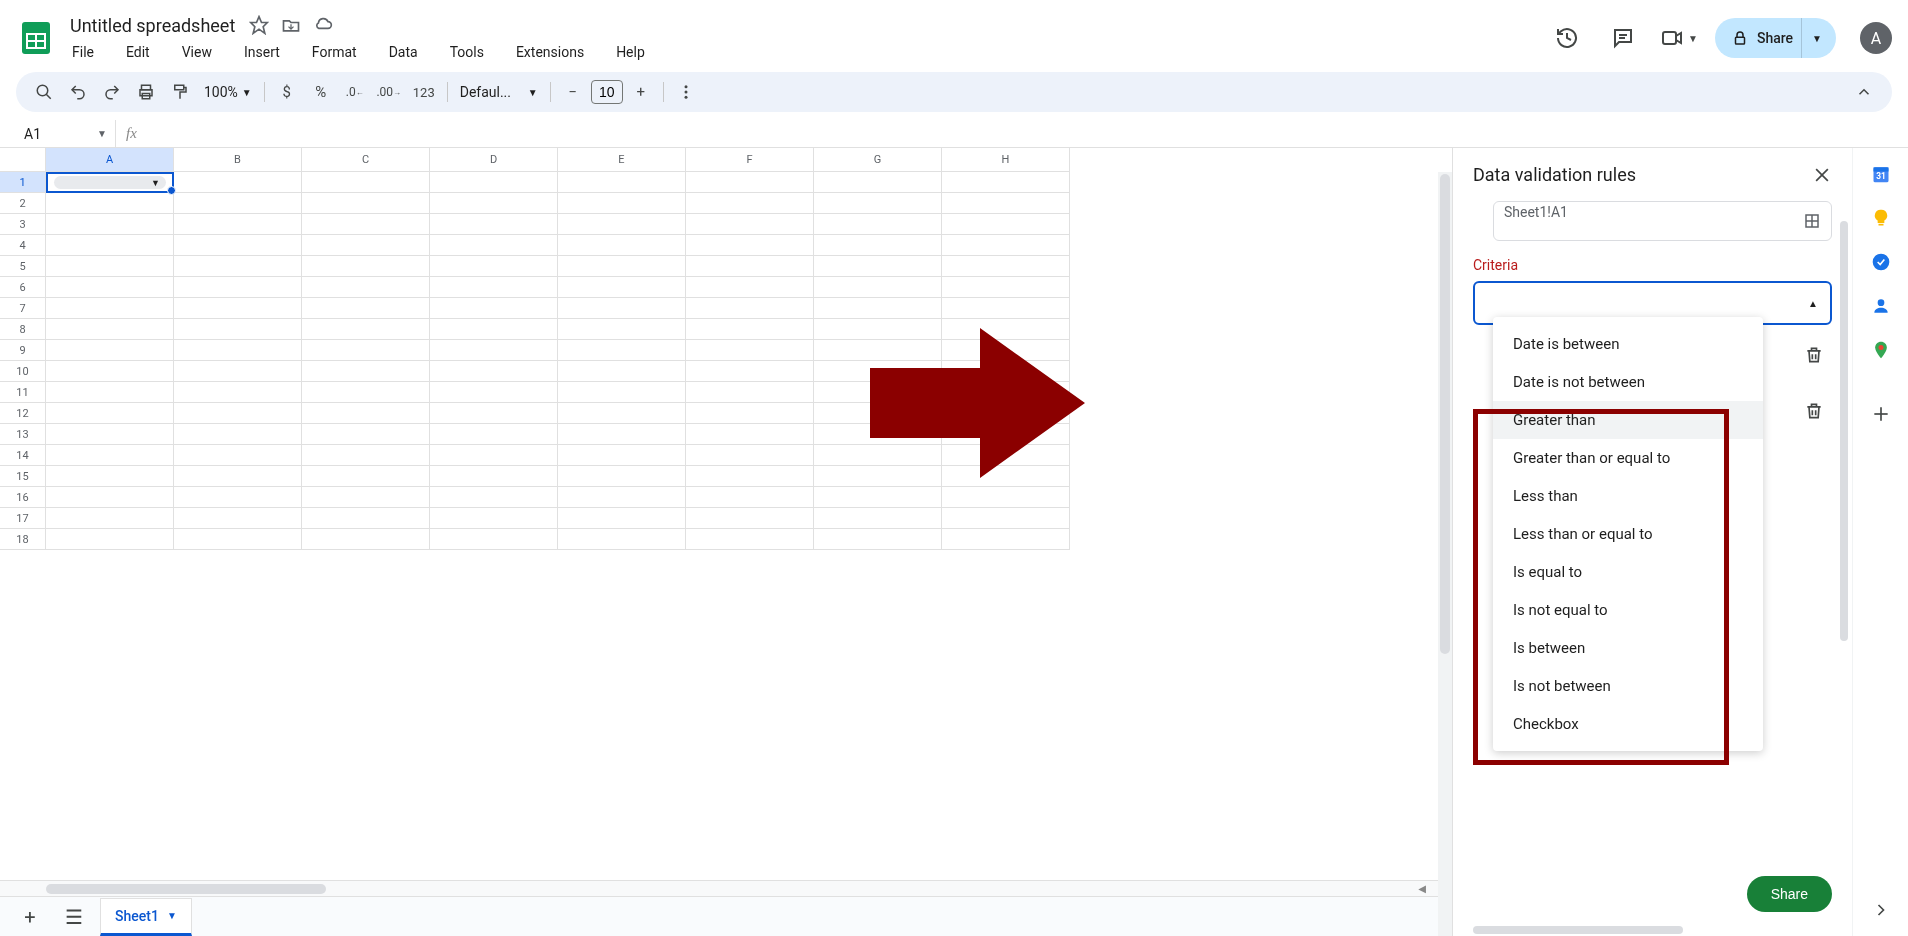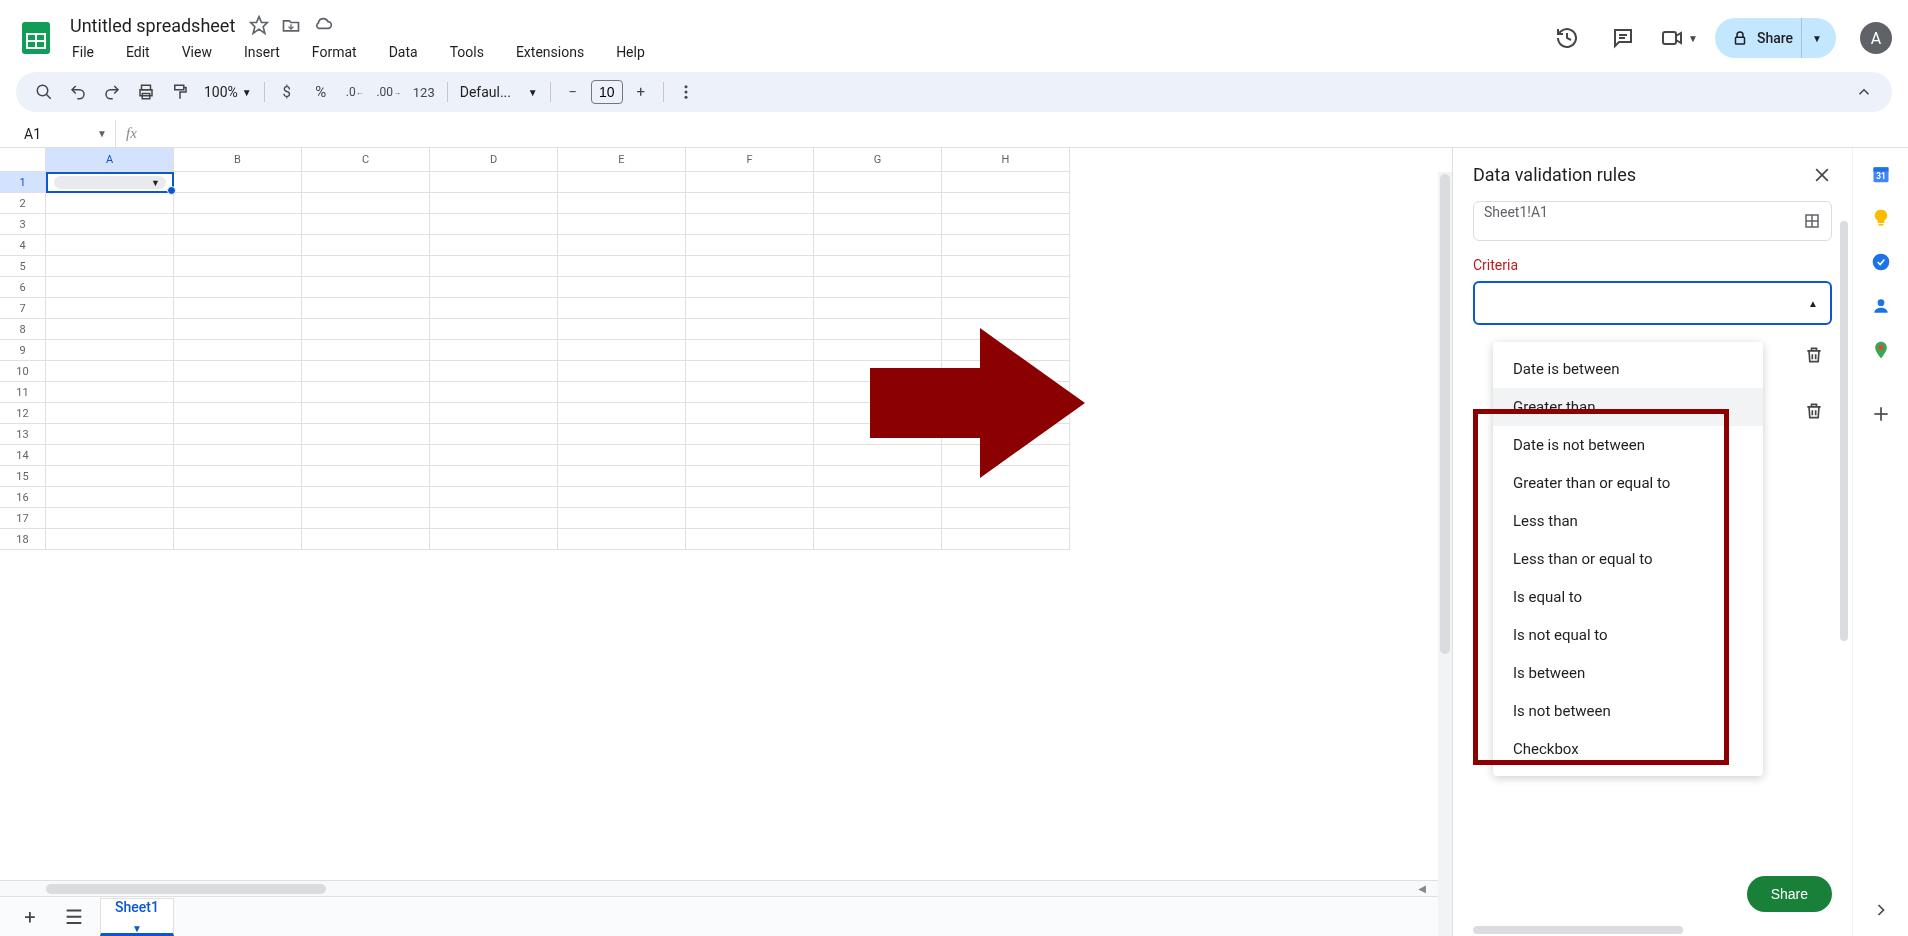--- a/index.html
+++ b/index.html
@@ -50,31 +50,31 @@
 .dv-chip { position: absolute; left: 6px; right: 6px; top: 2px; bottom: 2px; background: #e8eaed; border-radius: 10px; display: flex; align-items: center; justify-content: flex-end; padding-right: 6px; }
 .grid-vscroll { position: absolute; right: 0; top: 24px; bottom: 0; width: 14px; background: #f1f3f4; }
 .grid-vthumb { position: absolute; top: 2px; width: 10px; left: 2px; height: 480px; background: #dadce0; border-radius: 5px; }
 .grid-hscroll-row { height: 16px; display: flex; background: #f8f9fa; border-top: 1px solid #e0e0e0; }
 .grid-hscroll { flex: 1; position: relative; }
 .grid-hthumb { position: absolute; left: 46px; top: 3px; height: 10px; width: 280px; background: #dadce0; border-radius: 5px; }
 .hscroll-arrows { display: flex; }
 .hscroll-arrow { width: 20px; text-align: center; color: #888; font-size: 10px; line-height: 16px; cursor: pointer; }
 .tabs-row { height: 40px; display: flex; align-items: center; background: #f9fbfd; border-top: 1px solid #e0e0e0; padding: 0 40px 0 12px; gap: 8px; }
 .tab-btn { width: 36px; height: 36px; display: flex; align-items: center; justify-content: center; color: #444746; cursor: pointer; border-radius: 4px; font-size: 20px; }
-.sheet-tab { background: #fff; border-radius: 0; padding: 0 14px; height: 38px; display: flex; align-items: center; gap: 8px; font-weight: 500; color: #0b57d0; border-bottom: 3px solid #0b57d0; cursor: pointer; border-top: 1px solid #e0e0e0; border-left: 1px solid #e0e0e0; border-right: 1px solid #e0e0e0; flex-direction: column; }
+.sheet-tab { background: #fff; border-radius: 0; padding: 0 14px; height: 38px; display: flex; align-items: center; gap: 8px; font-weight: 500; color: #0b57d0; border-bottom: 3px solid #0b57d0; cursor: pointer; border-top: 1px solid #e0e0e0; border-left: 1px solid #e0e0e0; border-right: 1px solid #e0e0e0; }
 .sidebar { width: 400px; border-left: 1px solid #e0e0e0; display: flex; flex-direction: column; background: #fff; }
 .sb-header { display: flex; align-items: center; justify-content: space-between; padding: 16px 20px; }
 .sb-title { font-size: 18px; color: #1f1f1f; }
 .sb-close { cursor: pointer; color: #444746; font-size: 18px; }
 .sb-body { flex: 1; padding: 0 20px; overflow: hidden; position: relative; }
-.range-box { border: 1px solid #dadce0; border-radius: 6px; height: 40px; display: flex; align-items: center; justify-content: space-between; padding: 0 10px; margin-bottom: 16px; overflow: hidden; }
+.range-box { border: 1px solid #dadce0; border-radius: 6px; height: 40px; display: flex; align-items: center; justify-content: space-between; padding: 0 10px; margin-bottom: 16px; overflow: hidden; margin-left: 20px; }
 .range-text { color: #5f6368; font-size: 14px; white-space: nowrap; margin-top: -18px; }
 .criteria-label { font-size: 14px; color: #b91c1c; margin-bottom: 8px; }
 .criteria-select { border: 2px solid #0b57d0; border-radius: 6px; height: 44px; display: flex; align-items: center; justify-content: flex-end; padding: 0 12px; margin-bottom: 8px; position: relative; z-index: 5; background: #fff; }
-.dropdown-list { position: absolute; top: 61px; left: 20px; width: 270px; background: #fff; box-shadow: 0 2px 10px rgba(0,0,0,0.2); border-radius: 4px; z-index: 10; padding: 8px 0; }
+.dropdown-list { position: absolute; top: 36px; left: 20px; width: 270px; background: #fff; box-shadow: 0 2px 10px rgba(0,0,0,0.2); border-radius: 4px; z-index: 10; padding: 8px 0; }
 .dd-item { padding: 10px 20px; font-size: 15px; color: #1f1f1f; cursor: pointer; }
 .dd-item.hover { background: #f1f3f4; }
 .highlight-box { position: absolute; border: 5px solid #8b0000; pointer-events: none; z-index: 20; }
 .option-row { display: flex; align-items: center; justify-content: flex-end; gap: 8px; margin-bottom: 12px; height: 44px; }
 .trash-icon { color: #444746; cursor: pointer; padding: 8px; }
 .sb-footer { display: flex; justify-content: flex-end; padding: 12px 20px; }
 .done-btn { background: #188038; color: #fff; border: none; border-radius: 20px; padding: 10px 24px; font-size: 14px; font-weight: 500; cursor: pointer; }
 .sb-vscroll { position: absolute; right: 2px; top: 0; bottom: 0; width: 12px; }
 .sb-vthumb { position: absolute; top: 20px; width: 8px; left: 2px; height: 420px; background: #dadce0; border-radius: 4px; }
 .sb-hscroll { height: 12px; margin: 0 20px; position: relative; }
@@ -517,22 +517,22 @@
               <line x1="12" y1="4" x2="12" y2="20"></line>
             </svg>
         </div>
         <div class="criteria-label">Criteria</div>
         <div style="position:relative">
           <div class="criteria-select">
             <span style="font-size:10px">▲</span>
           </div>
           <div class="dropdown-list">
             <div class="dd-item">Date is between</div>
+            <div class="dd-item">Date is not between</div>
             <div class="dd-item hover">Greater than</div>
-            <div class="dd-item">Date is not between</div>
             <div class="dd-item">Greater than or equal to</div>
             <div class="dd-item">Less than</div>
             <div class="dd-item">Less than or equal to</div>
             <div class="dd-item">Is equal to</div>
             <div class="dd-item">Is not equal to</div>
             <div class="dd-item">Is between</div>
             <div class="dd-item">Is not between</div>
             <div class="dd-item">Checkbox</div>
           </div>
           <div class="highlight-box" style="top:128px;left:0;width:256px;height:356px"></div>

